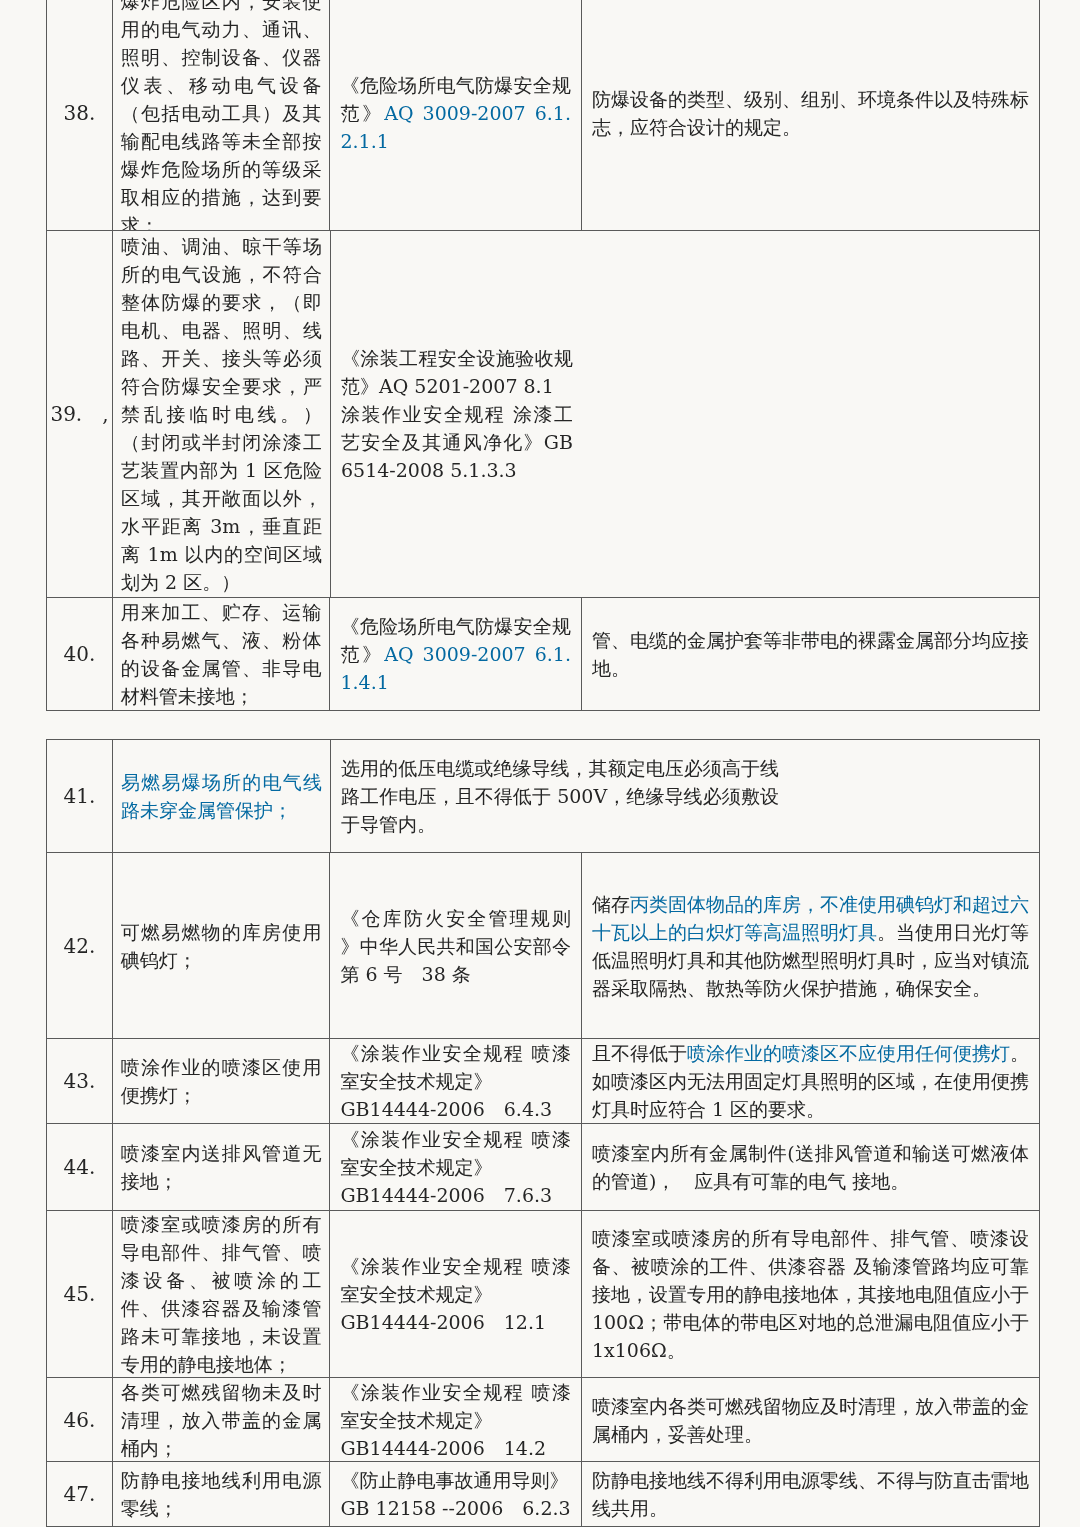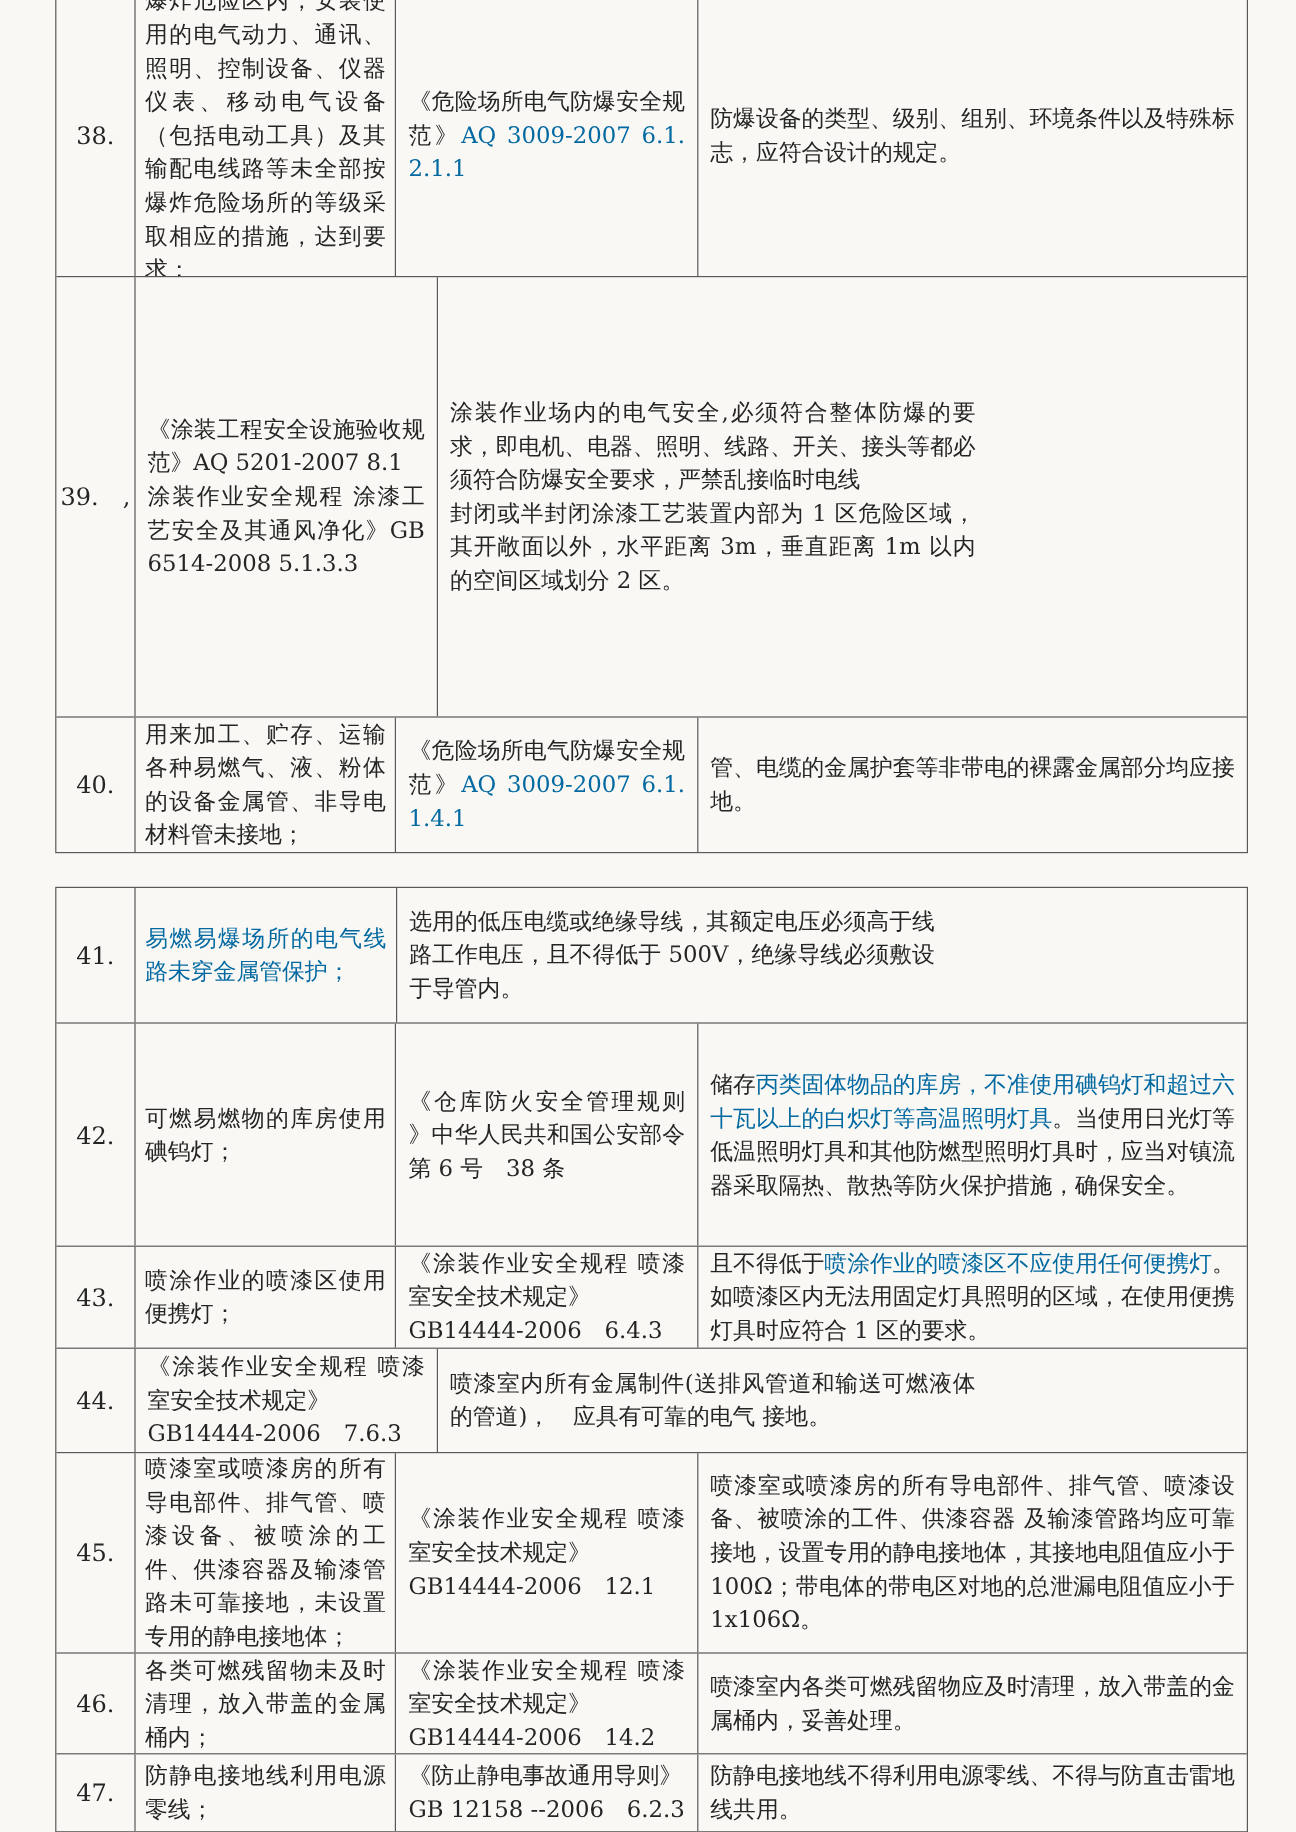--- a/index.html
+++ b/index.html
@@ -79,28 +79,27 @@
           <div class="txt"><span class="seg">《危险场所电气防爆安全规范》</span><span class="seg red">AQ 3009-2007 6.1.2.1.1</span></div>
         </div>
         <div class="cell c-req">
           <div class="txt"><span class="seg">防爆设备的类型、级别、组别、环境条件以及特殊标志，应符合设计的规定。</span></div>
         </div>
       </div>
       <div class="row">
         <div class="cell c-no">
           <div class="txt"><span class="seg">39.　,</span></div>
         </div>
+        <div class="cell c-problem">
+          <div class="txt"><span class="seg">喷油、调油、晾干等场所的电气设施，不符合整体防爆的要求，（即电机、电器、照明、线路、开关、接头等必须符合防爆安全要求，严禁乱接临时电线。）（封闭或半封闭涂漆工艺装置内部为 1 区危险区域，其开敞面以外，水平距离 3m，垂直距离 1m 以内的空间区域划为 2 区。）</span></div>
+        </div>
         <div class="cell c-basis">
           <div class="txt"><span class="seg">《涂装工程安全设施验收规范》AQ 5201-2007 8.1
 涂装作业安全规程 涂漆工艺安全及其通风净化》GB 6514-2008 5.1.3.3</span></div>
         </div>
-        <div class="cell c-req">
-          <div class="txt"><span class="seg">涂装作业场内的电气安全,必须符合整体防爆的要求，即电机、电器、照明、线路、开关、接头等都必须符合防爆安全要求，严禁乱接临时电线
-封闭或半封闭涂漆工艺装置内部为 1 区危险区域，其开敞面以外，水平距离 3m，垂直距离 1m 以内的空间区域划分 2 区。</span></div>
-        </div>
       </div>
       <div class="row">
         <div class="cell c-no">
           <div class="txt"><span class="seg">40.</span></div>
         </div>
         <div class="cell c-problem">
           <div class="txt"><span class="seg">用来加工、贮存、运输各种易燃气、液、粉体的设备金属管、非导电材料管未接地；</span></div>
         </div>
         <div class="cell c-basis">
           <div class="txt"><span class="seg">《危险场所电气防爆安全规范》</span><span class="seg red">AQ 3009-2007 6.1.1.4.1</span></div>
@@ -147,20 +146,23 @@
           <div class="txt"><span class="seg">《涂装作业安全规程 喷漆室安全技术规定》
 GB14444-2006　6.4.3</span></div>
         </div>
         <div class="cell c-req">
           <div class="txt"><span class="seg">且不得低于</span><span class="seg red">喷涂作业的喷漆区不应使用任何便携灯</span><span class="seg">。如喷漆区内无法用固定灯具照明的区域，在使用便携灯具时应符合 1 区的要求。</span></div>
         </div>
       </div>
       <div class="row">
         <div class="cell c-no">
           <div class="txt"><span class="seg">44.</span></div>
+        </div>
+        <div class="cell c-problem">
+          <div class="txt"><span class="seg">喷漆室内送排风管道无接地；</span></div>
         </div>
         <div class="cell c-basis">
           <div class="txt"><span class="seg">《涂装作业安全规程 喷漆室安全技术规定》
 GB14444-2006　7.6.3</span></div>
         </div>
         <div class="cell c-req">
           <div class="txt"><span class="seg">喷漆室内所有金属制件(送排风管道和输送可燃液体的管道)，　应具有可靠的电气 接地。</span></div>
         </div>
       </div>
       <div class="row">

